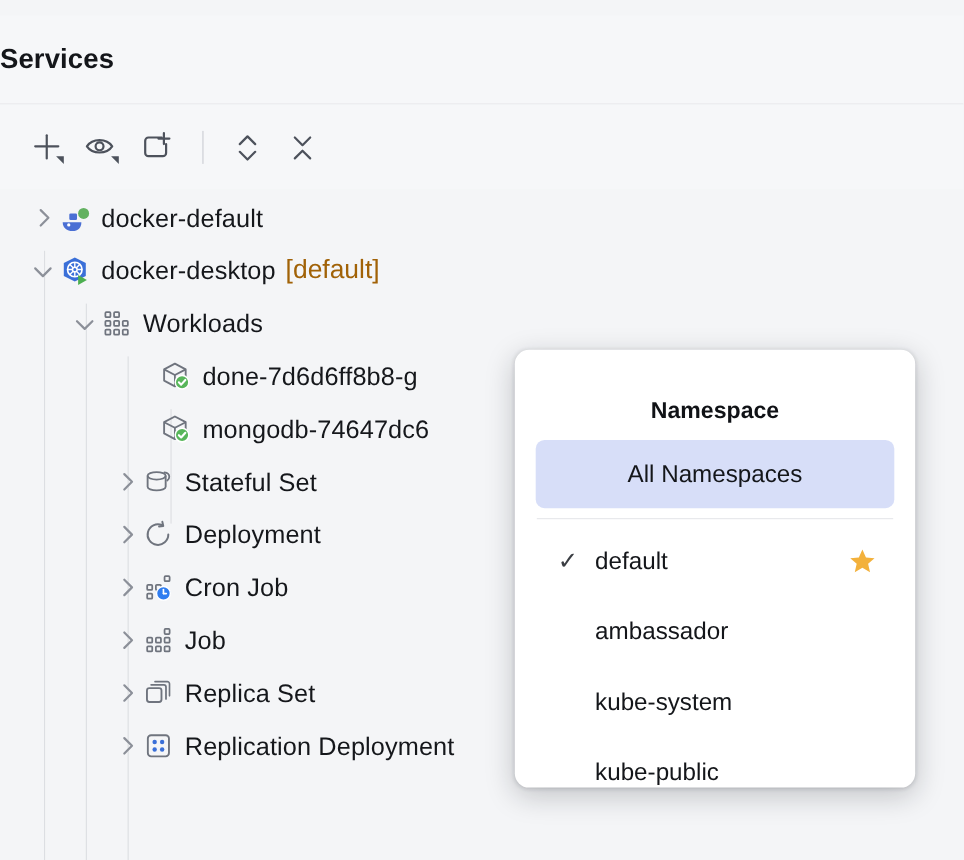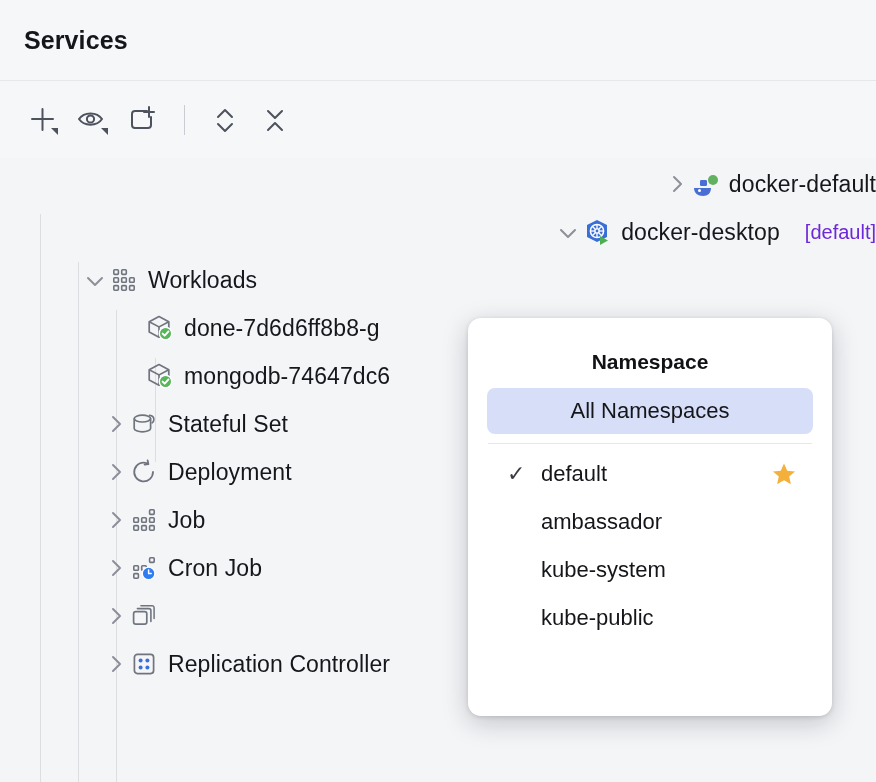--- a/index.html
+++ b/index.html
@@ -16,23 +16,23 @@
     color: #1a1c1f;
     position: relative;
     -webkit-font-smoothing: antialiased;
   }
 
   
   .tool-header {
     height: 81px;
     display: flex;
     align-items: center;
-    padding-left: 24px;
     border-bottom: 1px solid #e6e7ea;
     background: #f6f7f9;
+    margin-top: 14px;
   }
   .tool-title {
     font-size: 25px;
     font-weight: 700;
     letter-spacing: 0.1px;
     color: #14161a;
   }
 
   
   .toolbar {
@@ -104,28 +104,28 @@
     justify-content: center;
     margin-right: 10px;
   }
 
   .label {
     font-size: 23px;
     color: #15171b;
     letter-spacing: 0.1px;
   }
   .label-suffix {
-    font-size: 20px;
-    color: #6d28d9;
-    margin-left: 25px;
-  }
-
-  
-  .ind-0 { padding-left: 24px; justify-content: flex-end; }
-  .ind-1 { padding-left: 80px; }
+    font-size: 24px;
+    color: #a16207;
+    margin-left: 9px;
+  }
+
+  
+  .ind-0 { padding-left: 24px; }
+  .ind-1 { padding-left: 62px; }
   .ind-2 { padding-left: 100px; }
   .ind-3 { padding-left: 116px; }
 
   
   .guide {
     position: absolute;
     width: 1px;
     background: #dcdee2;
     z-index: 0;
   }
@@ -133,32 +133,32 @@
   
   .popup {
     position: absolute;
     left: 468px;
     top: 318px;
     width: 364px;
     height: 398px;
     background: #ffffff;
     border-radius: 13px;
     box-shadow: 0 7px 26px rgba(20,24,34,0.22), 0 1px 4px rgba(20,24,34,0.14);
-    padding: 4px 19px;
+    padding: 16px 19px;
     z-index: 50;
   }
   .popup-title {
     text-align: center;
     font-size: 21px;
     font-weight: 700;
     color: #101216;
     padding: 28px 0 14px 0;
   }
   .popup-item {
-    height: 46px;
+    height: 62px;
     display: flex;
     align-items: center;
     border-radius: 8px;
     padding-left: 54px;
     position: relative;
     font-size: 22px;
     color: #14161a;
   }
   .popup-item.highlight {
     background: #d7deF8;
@@ -390,85 +390,86 @@
         <div class="chevron">
           <svg width="24" height="24" viewBox="0 0 24 24">
             <polyline points="10,5 17,12 10,19" fill="none" stroke="#8c9099" stroke-width="2" stroke-linecap="round" stroke-linejoin="round"></polyline>
           </svg>
         </div>
         <div class="node-icon">
           <svg width="28" height="28" viewBox="0 0 28 28">
             <g fill="none" stroke="#6f747e" stroke-width="1.6">
               <rect x="3.8" y="11.7" width="4.6" height="4.6" rx="0.9"></rect>
               <rect x="11.7" y="11.7" width="4.6" height="4.6" rx="0.9"></rect>
+              <rect x="3.8" y="19.6" width="4.6" height="4.6" rx="0.9"></rect>
+              <rect x="19.6" y="3.8" width="4.6" height="4.6" rx="0.9"></rect>
+            </g>
+            <circle cx="18.6" cy="19.4" r="6.3" fill="#2f7df0" stroke="#ffffff" stroke-width="1.3"></circle>
+            <g stroke="#ffffff" stroke-width="1.5" stroke-linecap="round">
+              <line x1="18.6" y1="16" x2="18.6" y2="19.6"></line>
+              <line x1="18.6" y1="19.6" x2="21.2" y2="19.6"></line>
+            </g>
+          </svg>
+        </div>
+        <span class="label">Cron Job</span>
+      </div>
+      <div class="row ind-2">
+        <div class="chevron">
+          <svg width="24" height="24" viewBox="0 0 24 24">
+            <polyline points="10,5 17,12 10,19" fill="none" stroke="#8c9099" stroke-width="2" stroke-linecap="round" stroke-linejoin="round"></polyline>
+          </svg>
+        </div>
+        <div class="node-icon">
+          <svg width="28" height="28" viewBox="0 0 28 28">
+            <g fill="none" stroke="#6f747e" stroke-width="1.6">
+              <rect x="3.8" y="11.7" width="4.6" height="4.6" rx="0.9"></rect>
+              <rect x="11.7" y="11.7" width="4.6" height="4.6" rx="0.9"></rect>
               <rect x="19.6" y="11.7" width="4.6" height="4.6" rx="0.9"></rect>
               <rect x="3.8" y="19.6" width="4.6" height="4.6" rx="0.9"></rect>
               <rect x="11.7" y="19.6" width="4.6" height="4.6" rx="0.9"></rect>
               <rect x="19.6" y="19.6" width="4.6" height="4.6" rx="0.9"></rect>
               <rect x="19.6" y="3.8" width="4.6" height="4.6" rx="0.9"></rect>
             </g>
           </svg>
         </div>
         <span class="label">Job</span>
       </div>
       <div class="row ind-2">
         <div class="chevron">
           <svg width="24" height="24" viewBox="0 0 24 24">
             <polyline points="10,5 17,12 10,19" fill="none" stroke="#8c9099" stroke-width="2" stroke-linecap="round" stroke-linejoin="round"></polyline>
           </svg>
         </div>
         <div class="node-icon">
           <svg width="28" height="28" viewBox="0 0 28 28">
-            <g fill="none" stroke="#6f747e" stroke-width="1.6">
-              <rect x="3.8" y="11.7" width="4.6" height="4.6" rx="0.9"></rect>
-              <rect x="11.7" y="11.7" width="4.6" height="4.6" rx="0.9"></rect>
-              <rect x="3.8" y="19.6" width="4.6" height="4.6" rx="0.9"></rect>
-              <rect x="19.6" y="3.8" width="4.6" height="4.6" rx="0.9"></rect>
-            </g>
-            <circle cx="18.6" cy="19.4" r="6.3" fill="#2f7df0" stroke="#ffffff" stroke-width="1.3"></circle>
-            <g stroke="#ffffff" stroke-width="1.5" stroke-linecap="round">
-              <line x1="18.6" y1="16" x2="18.6" y2="19.6"></line>
-              <line x1="18.6" y1="19.6" x2="21.2" y2="19.6"></line>
-            </g>
-          </svg>
-        </div>
-        <span class="label">Cron Job</span>
-      </div>
-      <div class="row ind-2">
-        <div class="chevron">
-          <svg width="24" height="24" viewBox="0 0 24 24">
-            <polyline points="10,5 17,12 10,19" fill="none" stroke="#8c9099" stroke-width="2" stroke-linecap="round" stroke-linejoin="round"></polyline>
-          </svg>
-        </div>
-        <div class="node-icon">
-          <svg width="28" height="28" viewBox="0 0 28 28">
             <rect x="3.6" y="9.6" width="13.2" height="12.6" rx="2.2" fill="none" stroke="#6f747e" stroke-width="1.7"></rect>
             <path d="M7.4 6.6 h11.5 a2 2 0 0 1 2 2 V19.4" fill="none" stroke="#6f747e" stroke-width="1.6" stroke-linecap="round"></path>
             <path d="M10.9 3.7 h11.2 a2 2 0 0 1 2 2 V16.6" fill="none" stroke="#6f747e" stroke-width="1.5" stroke-linecap="round"></path>
           </svg>
         </div>
+        <span class="label">Replica Set</span>
       </div>
       <div class="row ind-2">
         <div class="chevron">
           <svg width="24" height="24" viewBox="0 0 24 24">
             <polyline points="10,5 17,12 10,19" fill="none" stroke="#8c9099" stroke-width="2" stroke-linecap="round" stroke-linejoin="round"></polyline>
           </svg>
         </div>
         <div class="node-icon">
           <svg width="28" height="28" viewBox="0 0 28 28">
             <rect x="4.4" y="4.4" width="19.2" height="19.2" rx="3" fill="none" stroke="#6f747e" stroke-width="1.7"></rect>
             <g fill="#3a6fd8">
               <circle cx="10.6" cy="10.6" r="2"></circle>
               <circle cx="17.4" cy="10.6" r="2"></circle>
               <circle cx="10.6" cy="17.4" r="2"></circle>
               <circle cx="17.4" cy="17.4" r="2"></circle>
             </g>
           </svg>
         </div>
-        <span class="label">Replication Controller</span>
+        <span class="label">Replication Deployment</span>
       </div>
     </div>
 </div>
 
 <div class="popup">
   <div class="popup-title">Namespace</div>
 
   <div class="popup-item highlight centered">
     <span>All Namespaces</span>
   </div>

